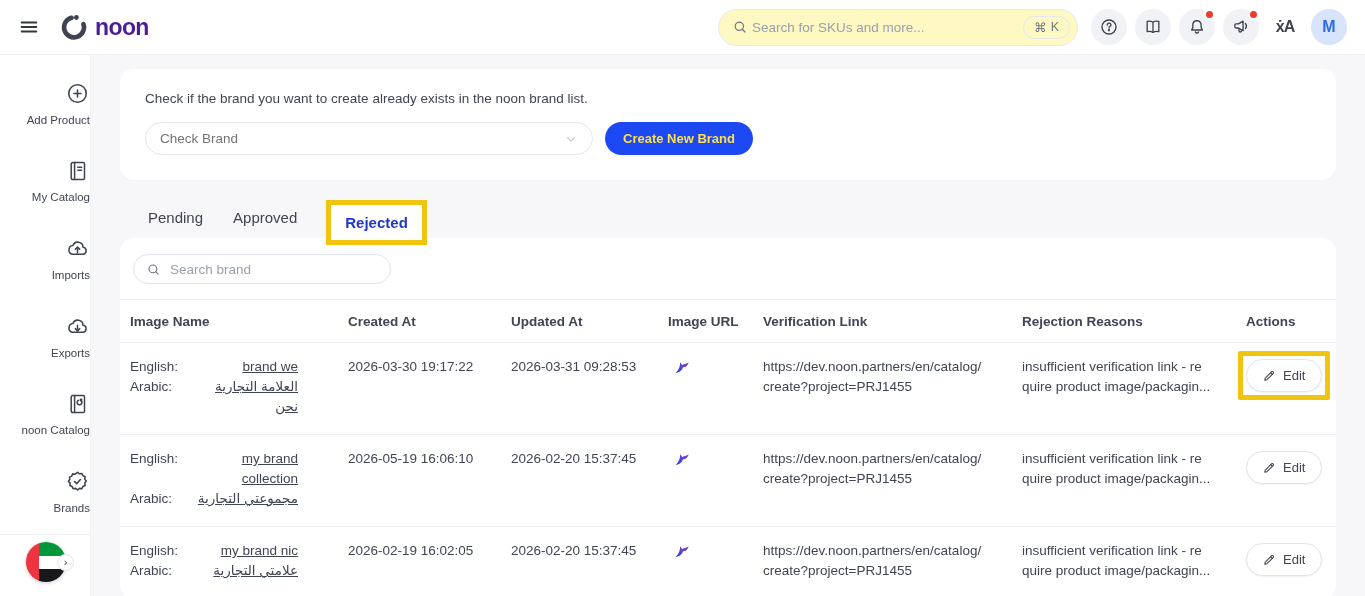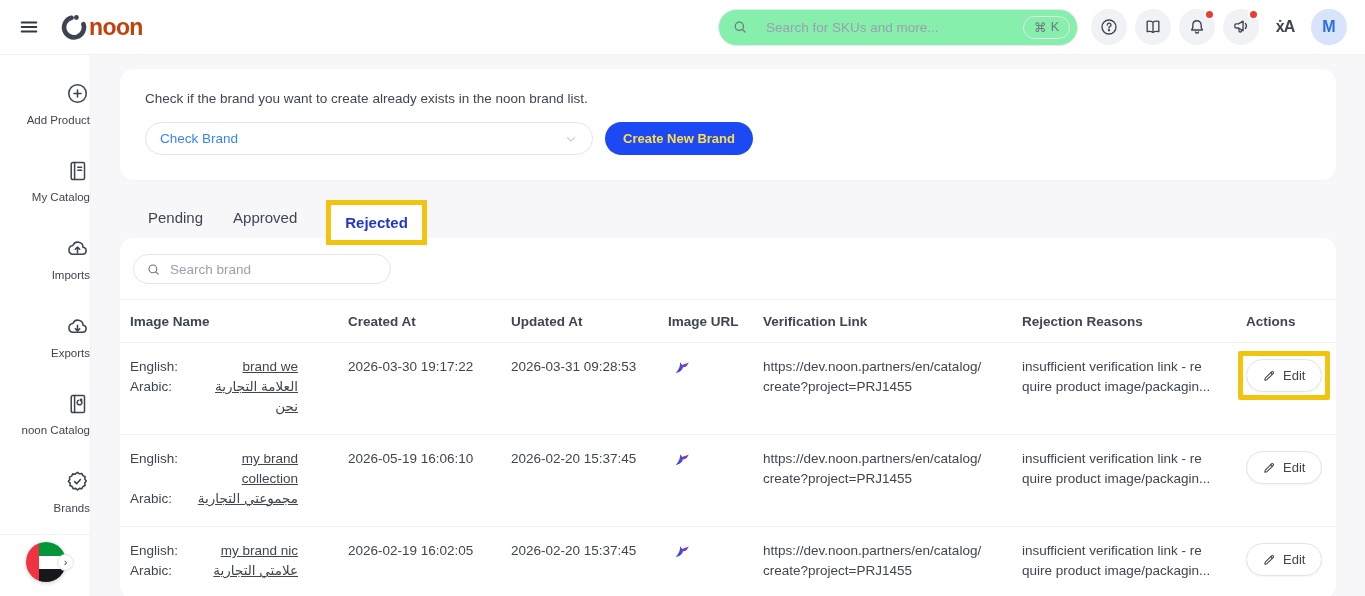--- a/index.html
+++ b/index.html
@@ -8,23 +8,23 @@
   }
   *{box-sizing:border-box;margin:0;padding:0;}
   html,body{width:1365px;height:596px;overflow:hidden;}
   body{font-family:"Liberation Sans","DejaVu Sans",sans-serif;background:#f7f7fa;color:var(--text_dark);}
   svg{display:block;}
 
   
   .topbar{position:fixed;top:0;left:0;right:0;height:55px;background:#fff;display:flex;align-items:center;padding:0 18px 0 14px;z-index:20;border-bottom:1px solid #f0f1f5;}
   .menu-btn{background:none;border:none;cursor:pointer;color:#33373f;padding:4px;}
   .logo{display:flex;align-items:center;margin-left:16px;cursor:pointer;}
-  .logo-text{font-size:23px;font-weight:800;color:#c2410c;letter-spacing:-0.6px;margin-left:2px;}
+  .logo-text{font-size:23px;font-weight:800;color:#4c1d95;letter-spacing:-0.6px;margin-left:8px;}
   .spacer{flex:1;}
-  .searchbar{width:360px;height:37px;border:1px solid #e7e9ef;border-radius:19px;display:flex;align-items:center;padding:0 7px 0 13px;background:#86efac;gap:18px;}
+  .searchbar{width:360px;height:37px;border:1px solid #e7e9ef;border-radius:19px;display:flex;align-items:center;padding:0 7px 0 13px;background:#fef9c3;gap:4px;}
   .searchbar input{border:none;outline:none;flex:1;font-size:13.5px;color:#404553;background:transparent;font-family:inherit;min-width:0;}
   input::placeholder{color:#9aa0ae;}
   .kbd{display:flex;align-items:center;gap:4px;border:1px solid #e3e6ec;border-radius:13px;padding:3px 10px;color:#6f7583;font-size:12.5px;white-space:nowrap;}
   .hicons{display:flex;align-items:center;gap:8px;margin-left:13px;}
   .icon-circle{position:relative;width:36px;height:36px;border-radius:50%;background:#f1f2f6;display:flex;align-items:center;justify-content:center;color:#3d4350;border:none;cursor:pointer;}
   .icon-circle.plain{background:transparent;}
   .dot{position:absolute;top:0;right:0;width:11px;height:11px;border-radius:50%;background:var(--badge_red);border:2px solid #fff;}
   .avatar{width:36px;height:36px;border-radius:50%;background:#d7e4fc;color:#2e6be5;font-weight:700;font-size:16px;display:flex;align-items:center;justify-content:center;cursor:pointer;}
   .translate-glyph{font-size:16px;font-weight:600;letter-spacing:-1px;}
 
@@ -42,21 +42,21 @@
   .flag-b{position:absolute;left:13px;right:0;top:67%;height:33%;background:#17181c;}
   .flag-chev{position:absolute;left:57px;bottom:25px;width:17px;height:17px;border-radius:50%;background:#fff;border:1px solid #dfe2e9;color:#404553;font-size:11px;line-height:14px;text-align:center;cursor:pointer;z-index:2;}
 
   
   .main{margin-left:91px;padding:0 29px;position:relative;}
   .page-title{margin-top:24px;font-size:25px;font-weight:800;color:#33384a;}
   .card{background:#fff;border-radius:14px;box-shadow:0 1px 2px rgba(20,20,40,.02);}
   .check-card{margin-top:16px;padding:22px 25px 25px;}
   .hint{font-size:13.5px;color:#404553;}
   .check-row{display:flex;gap:12px;margin-top:16px;}
-  .check-select{width:448px;height:33px;border:1px solid #e2e5ee;border-radius:17px;display:flex;align-items:center;justify-content:space-between;padding:0 14px;color:#3b82f6;font-size:13.5px;background:#fff;cursor:pointer;}
+  .check-select{width:448px;height:33px;border:1px solid #e2e5ee;border-radius:17px;display:flex;align-items:center;justify-content:space-between;padding:0 14px;color:#737373;font-size:13.5px;background:#fff;cursor:pointer;}
   .check-select .chev{color:#c2c6d0;}
   .create-btn{height:33px;padding:0 18px;border:none;border-radius:17px;background:var(--accent);color:#fde047;font-weight:700;font-size:13px;cursor:pointer;font-family:inherit;}
 
   .tabs{display:flex;align-items:center;margin-top:17px;padding-left:13px;position:relative;}
   .tab{padding:12px 15px;font-size:15px;color:#404553;cursor:pointer;background:none;border:none;font-family:inherit;}
   .tab-annotation{border:5px solid var(--annotation);background:#fff;margin-left:14px;margin-bottom:-9px;position:relative;z-index:3;}
   .tab.active{color:var(--tab_active);font-weight:700;padding:9px 14px;}
 
   .table-card{padding:16px 0 0;min-height:330px;position:relative;z-index:1;}
   .brand-search{margin-left:13px;width:258px;height:30px;border:1px solid #e2e5ee;border-radius:15px;display:flex;align-items:center;gap:9px;padding:0 12px;color:#7c828f;background:#fff;}

